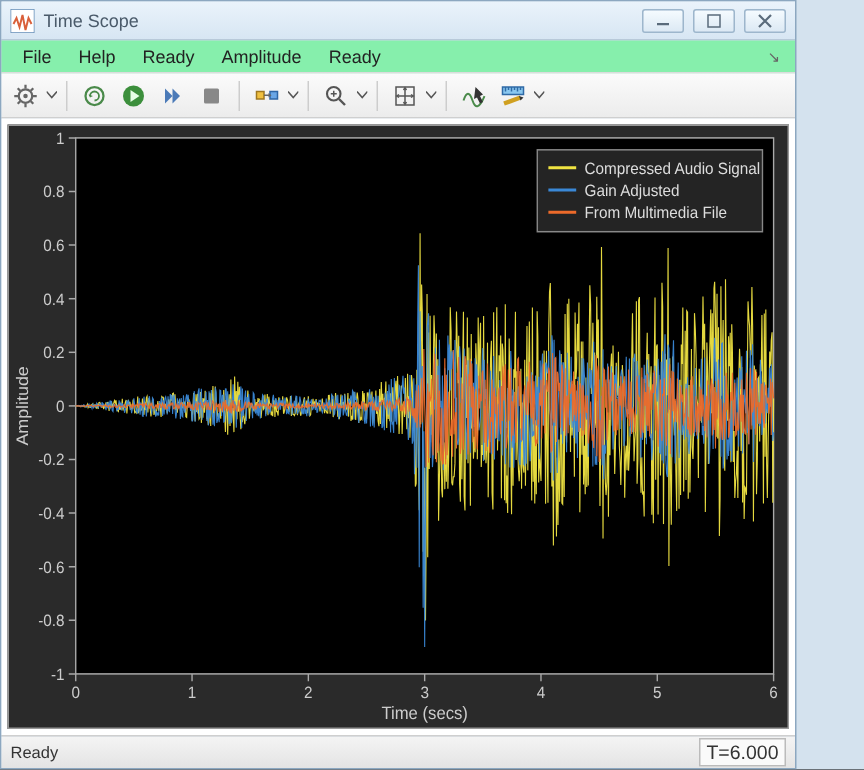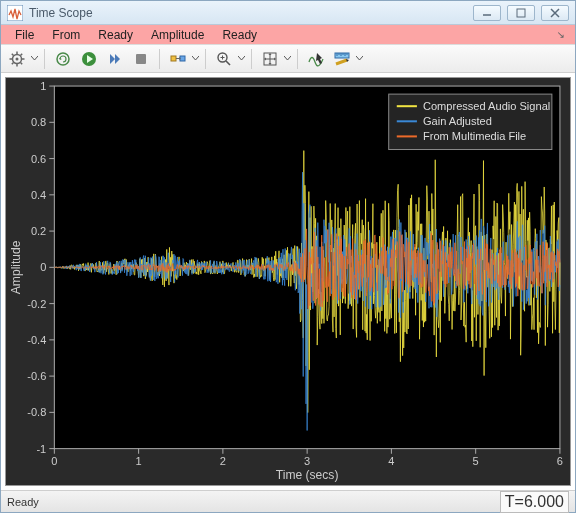--- a/index.html
+++ b/index.html
@@ -4,37 +4,37 @@
 <style>
   * { box-sizing: border-box; margin: 0; padding: 0; }
   body {
     width: 576px; height: 513px;
     font-family: "Segoe UI", Tahoma, Arial, sans-serif;
     font-size: 12px;
     background: #d4e2ee;
     overflow: hidden;
     color: #222;
   }
-  .window { width: 576px; height: 513px; display: flex; flex-direction: column; border: 1px solid #8ca7c0; }
+  .window { width: 531px; height: 513px; display: flex; flex-direction: column; border: 1px solid #8ca7c0; }
   .titlebar {
     height: 26px; display: flex; align-items: center; padding: 0 6px;
     background: linear-gradient(#eaf3fb, #d7e6f3);
     border-bottom: 1px solid #b8c9d9;
   }
   .titlebar .appicon { width: 16px; height: 16px; margin-right: 6px; }
   .titlebar .title { flex: 1; color: #4a5a6a; font-size: 12px; }
   .winbtns { display: flex; gap: 6px; }
   .winbtn {
     width: 28px; height: 16px; border: 1px solid #9db6cc; border-radius: 2px;
     background: linear-gradient(#f5fbff,#dce9f4);
     display: flex; align-items: center; justify-content: center;
     color: #5a6b7b; font-size: 10px; line-height: 1;
   }
   .menubar {
-    height: 22px; background: #fca5a5; border-bottom: 1px solid #dcdcdc;
+    height: 22px; background: #86efac; border-bottom: 1px solid #dcdcdc;
     display: flex; align-items: center; padding: 0 6px; gap: 2px;
   }
   .menuitem { padding: 2px 8px; color: #222; cursor: default; }
   .menuspacer { flex: 1; }
   .menutail { font-size: 10px; color: #666; padding-right: 4px; }
   .toolbar {
     height: 30px; background: linear-gradient(#fbfbfb,#ececec);
     border-bottom: 1px solid #cfcfcf;
     display: flex; align-items: center; padding: 0 4px; gap: 2px;
   }
@@ -52,21 +52,21 @@
     flex: 1; position: relative; background: #2a2a2a;
     border: 1px solid #989898;
   }
   svg.plot { width: 100%; height: 100%; display: block; }
   .statusbar {
     height: 22px; background: linear-gradient(#f4f4f4,#e4e4e4);
     border-top: 1px solid #cfcfcf;
     display: flex; align-items: center; padding: 0 6px; font-size: 11px; color: #333;
   }
   .statusbar .spacer { flex: 1; }
-  .statusbox { border: 1px solid #bbb; background: #fafafa; padding: 1px 4px; font-size: 16px; }
+  .statusbox { border: 1px solid #bbb; background: #fafafa; padding: 1px 4px; font-size: 13px; }
   .axis-line, .tick-line { stroke: #aaa; stroke-width: 1; }
   .tick-label { fill: #ccc; font-size: 11px; font-family: Arial, sans-serif; }
   .axis-label { fill: #ccc; font-size: 12px; font-family: Arial, sans-serif; }
   .legend-box { fill: rgba(40,40,40,0.9); stroke: #888; stroke-width: 1; }
   .legend-text { fill: #ddd; font-size: 11px; font-family: Arial, sans-serif; }
 </style>
 </head>
 <body>
 
 <div class="window">
@@ -91,21 +91,21 @@
       <div class="winbtn">
         <svg width="10" height="10">
             <path d="M1 1 L9 9 M9 1 L1 9" stroke="#5a6b7b" stroke-width="1.5"></path>
           </svg>
       </div>
     </div>
   </div>
 
   <div class="menubar">
     <div class="menuitem">File</div>
-    <div class="menuitem">From</div>
+    <div class="menuitem">Help</div>
     <div class="menuitem">Ready</div>
     <div class="menuitem">Amplitude</div>
     <div class="menuitem">Ready</div>
     <div class="menuspacer"></div>
     <div class="menutail">↘</div>
   </div>
 
   <div class="toolbar">
     <div class="tbtn" title="Configuration">
       <svg class="svgicon" viewBox="0 0 16 16">

